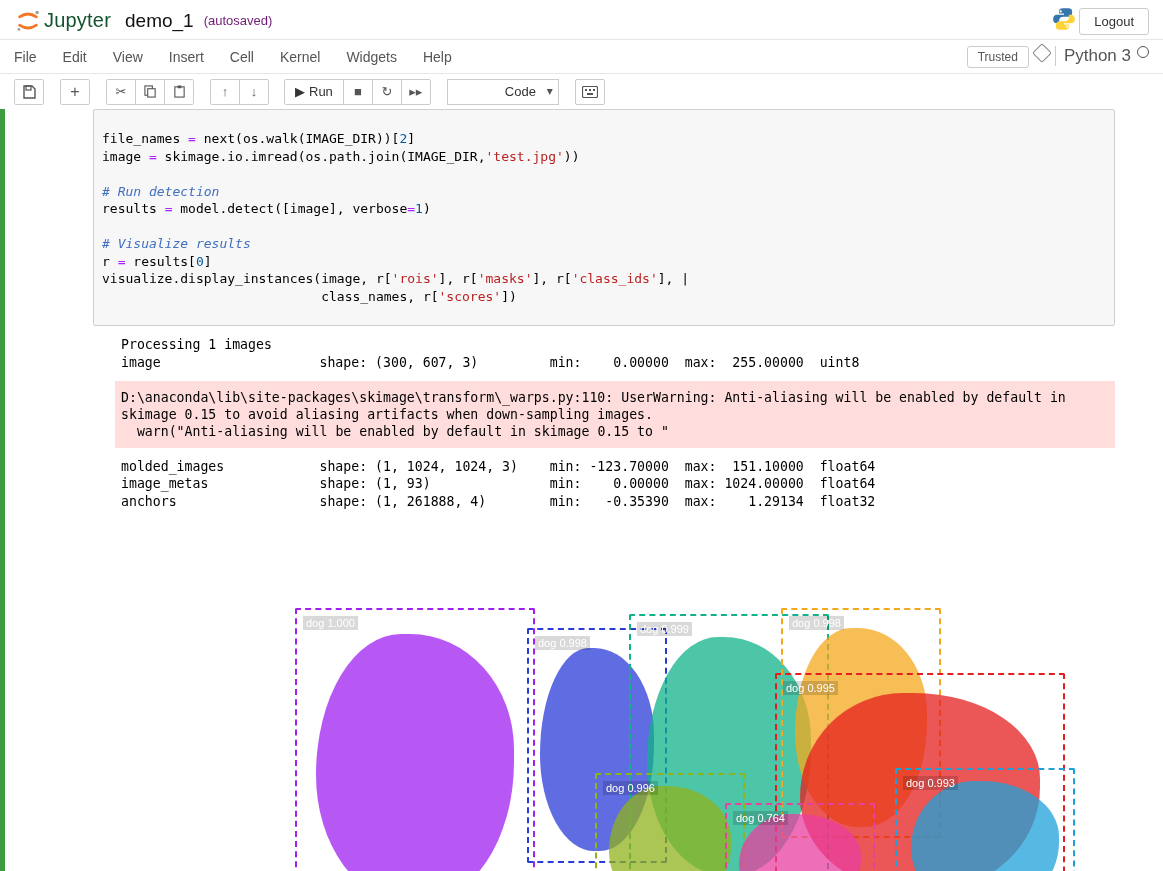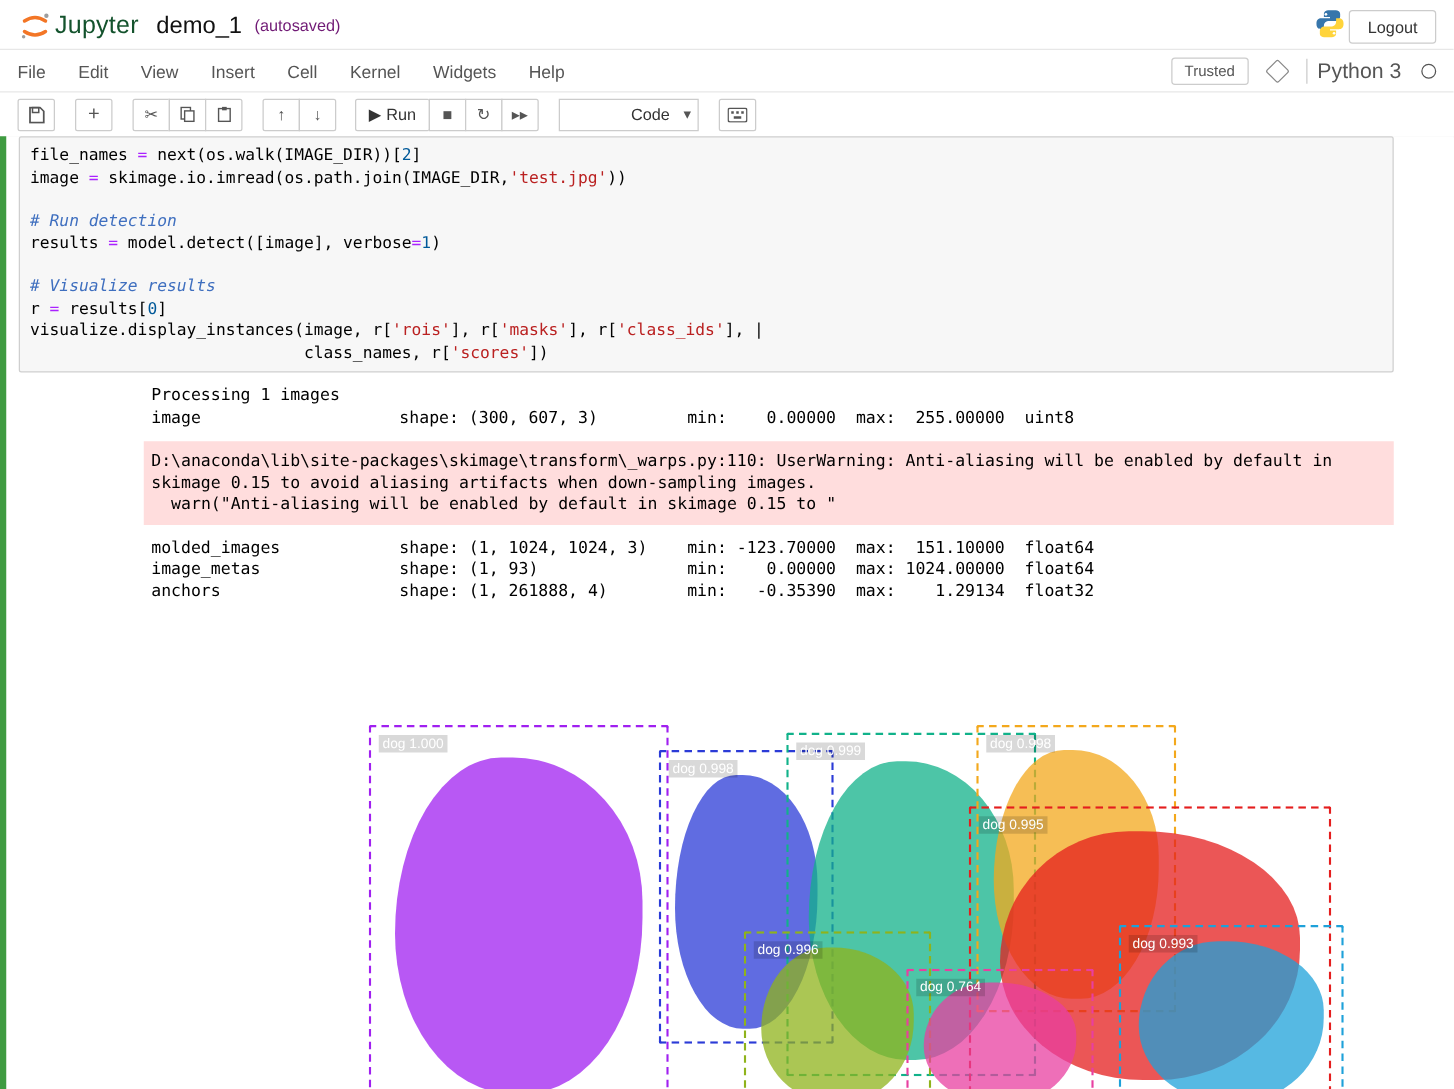--- a/index.html
+++ b/index.html
@@ -65,22 +65,21 @@
     padding: 0 14px;
     height: 34px;
     border-bottom: 1px solid #e7e7e7;
     font-size: 14px;
     color: #555;
   }
   .menu-item { margin-right: 26px; cursor: pointer; }
   .menubar-right {
     margin-left: auto;
     display: flex;
-    align-items: center;
-    gap: 10px;
+    align-items: flex-start;
   }
   .trusted {
     border: 1px solid #ccc;
     border-radius: 3px;
     padding: 3px 10px;
     font-size: 12px;
     color: #555;
     background: #fff;
   }
   .edit-icon {
@@ -181,21 +180,22 @@
   .cell-inner {
     display: flex;
     flex-direction: column;
     width: 1100px;
     margin-left: 8px;
   }
   .input-area {
     background: #f7f7f7;
     border: 1px solid #cfcfcf;
     border-radius: 2px;
-    padding: 6px 8px;
+    padding: 20px 8px;
+    margin-left: 78px;
   }
   pre.code {
     font-family: "DejaVu Sans Mono", Menlo, Consolas, monospace;
     font-size: 13px;
     line-height: 1.35;
     white-space: pre;
     color: #000;
   }
   .code .op  { color: #AA22FF; }
   .code .nm  { color: #000; }

